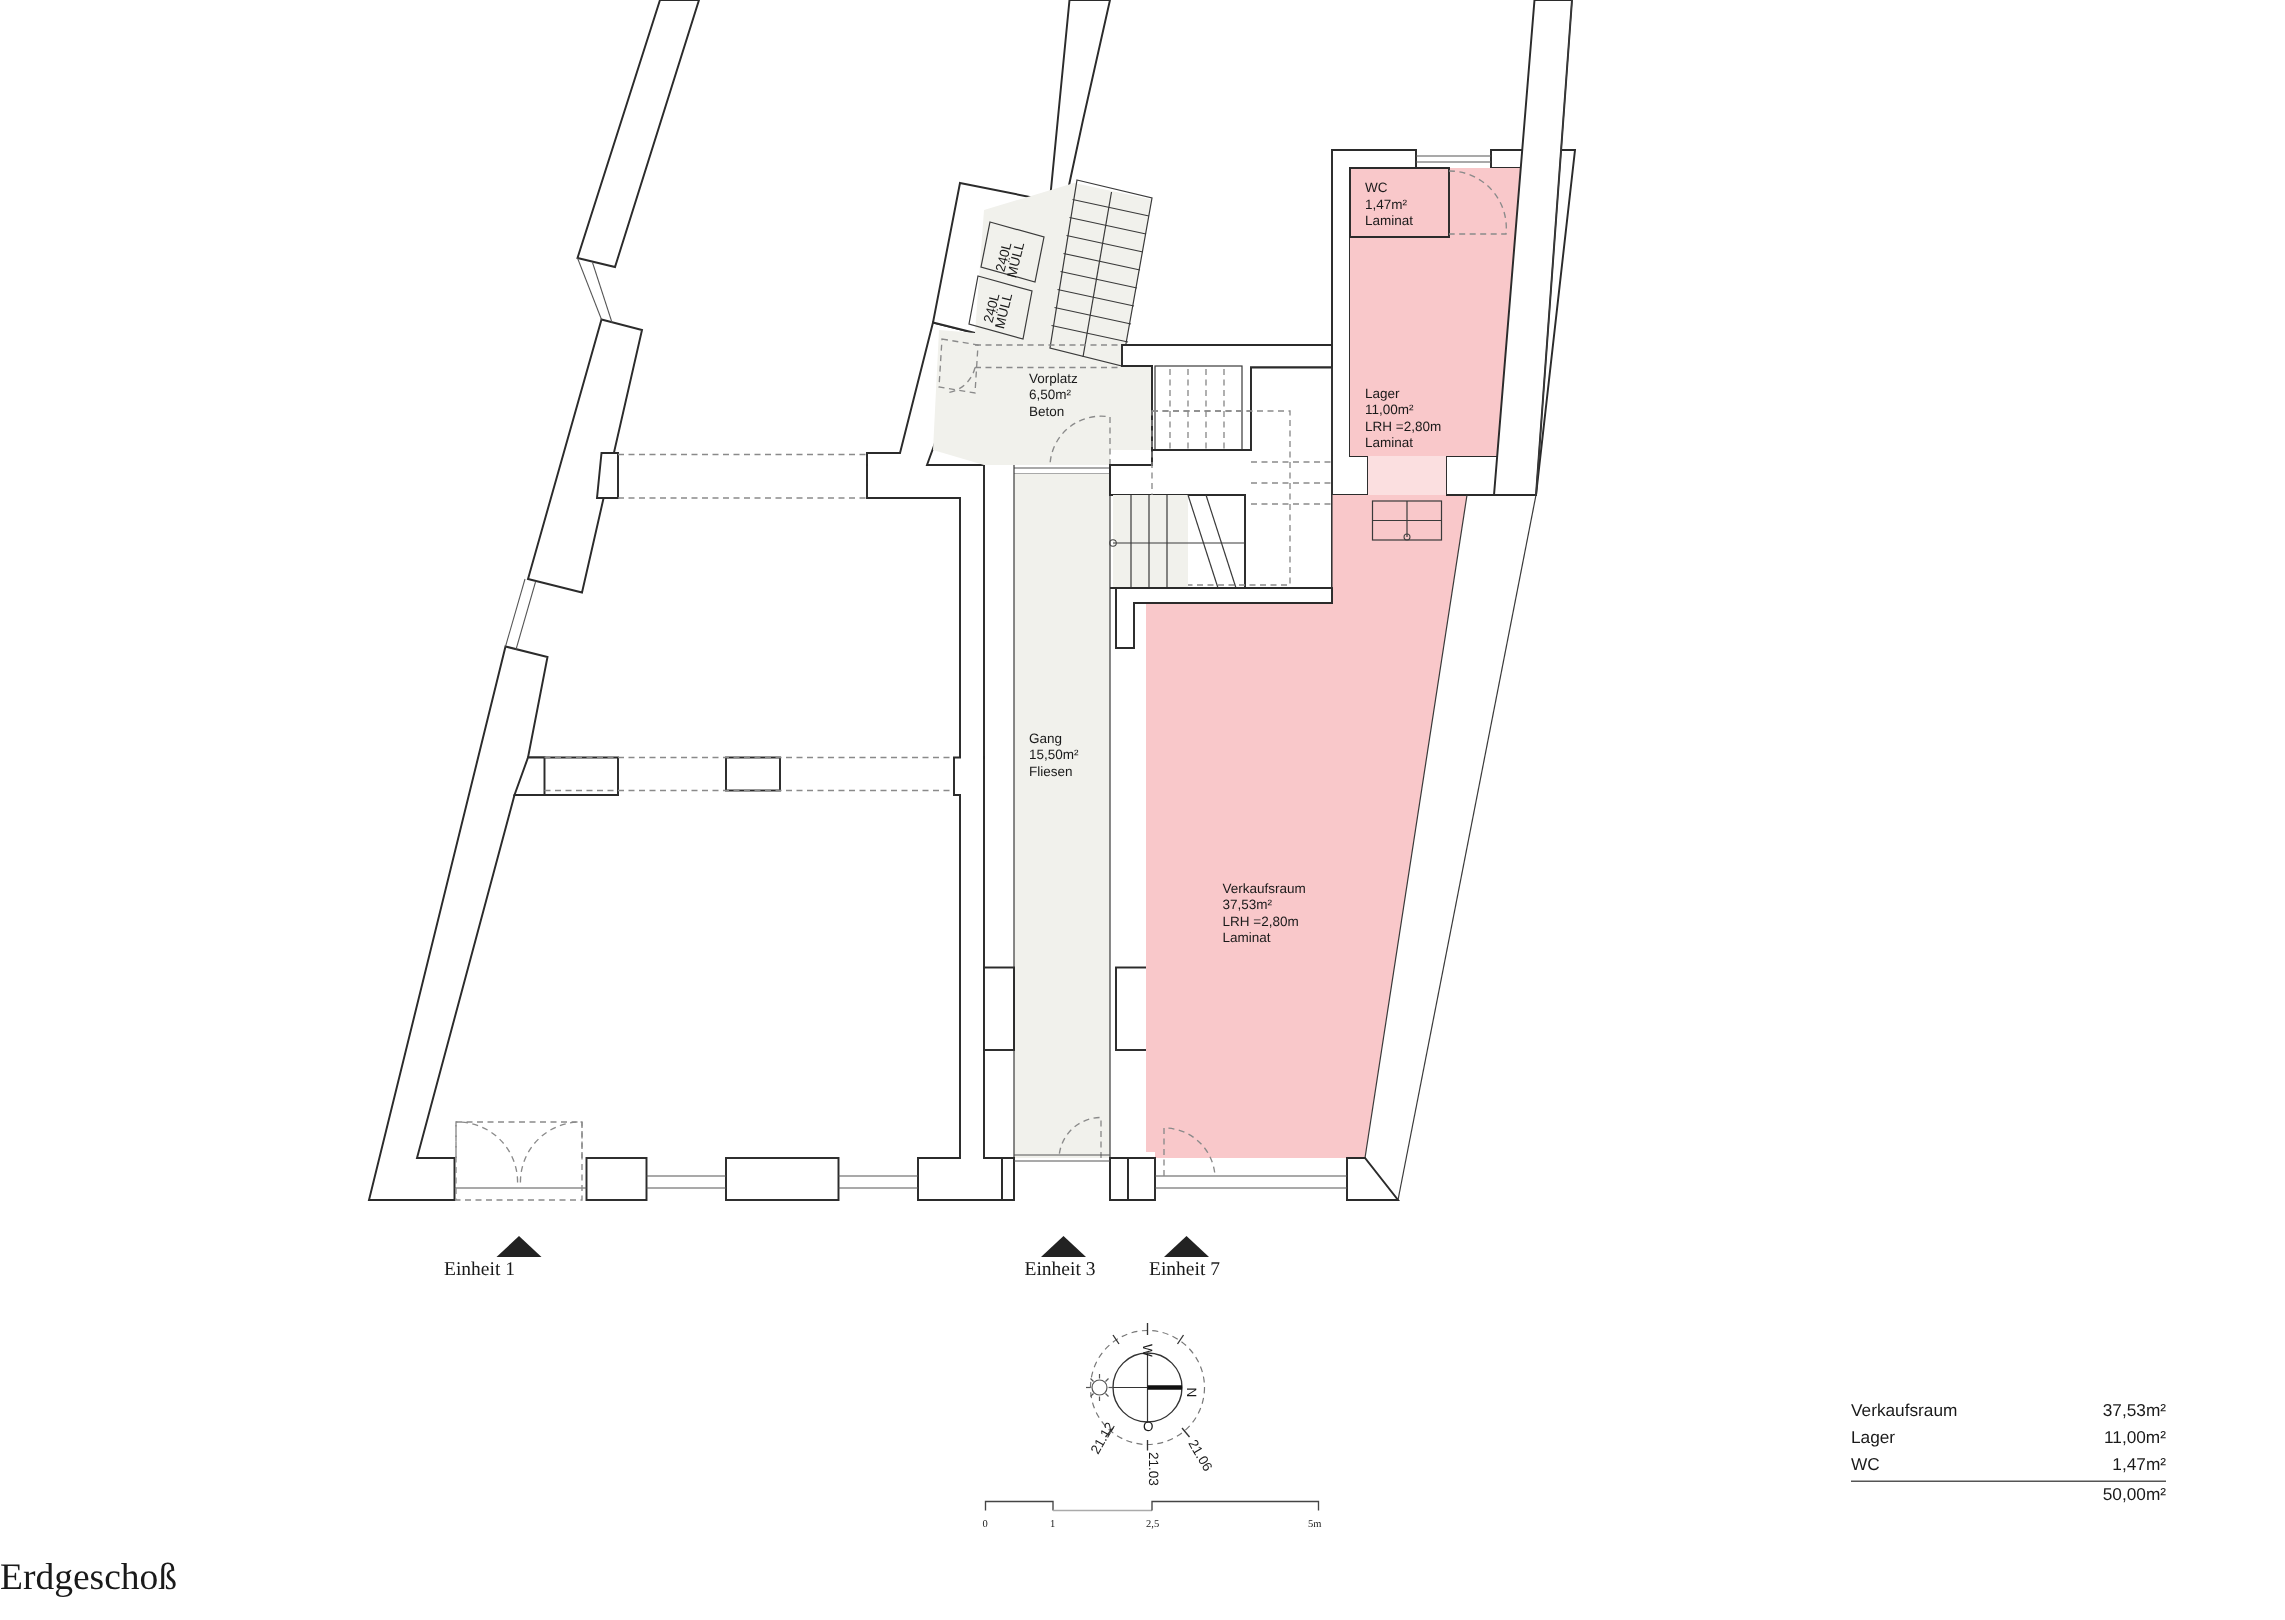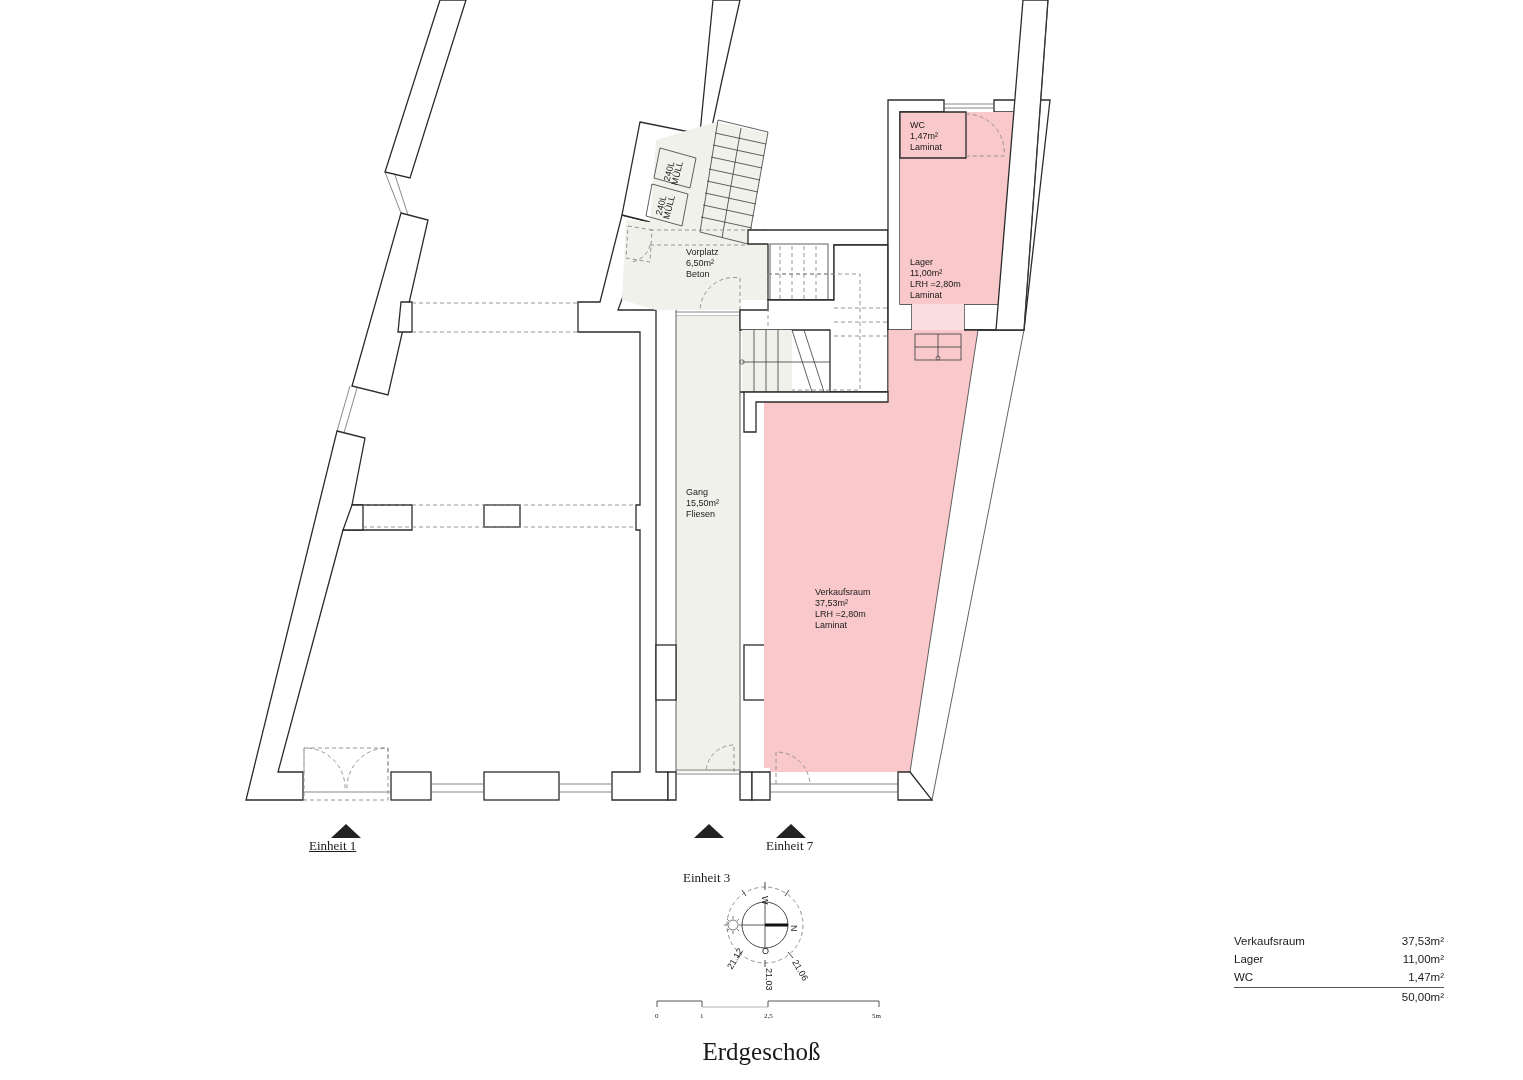--- a/index.html
+++ b/index.html
@@ -11,21 +11,21 @@
     .pink { fill: #f9c8ca; stroke: none; }
     .pinklight { fill: #fbdfe0; stroke: none; }
     .grey { fill: #f1f1ec; stroke: none; }
     .win { fill: none; stroke: #555; stroke-width: 0.7; }
     .roomlabel { font-family: "Liberation Sans", sans-serif; font-size: 9px; fill: #1a1a1a; }
     .serif { font-family: "Liberation Serif", serif; fill: #1a1a1a; }
     .tbl { position: absolute; left: 1234px; top: 932px; width: 210px;
            font-family: "Liberation Sans", sans-serif; font-size: 11.5px; color: #1a1a1a; }
     .tbl .row { display: flex; justify-content: space-between; height: 18px; line-height: 18px; }
     .tbl .rule { border-top: 1px solid #555; margin-top: 1px; }
-    .title { position: absolute; left: 0; width: 1523px; top: 1038px; text-align: center;
+    .title { position: absolute; left: 0; width: 1523px; top: 1038px; text-align: left;
              font-family: "Liberation Serif", serif; font-size: 25px; color: #1a1a1a; }
     .entry { position: absolute; font-family: "Liberation Serif", serif; font-size: 13px; color: #1a1a1a; }
   </style>
 </head>
 <body>
 
 <svg id="plan" width="1523" height="1080" viewBox="0 0 1523 1080" xmlns="http://www.w3.org/2000/svg">
 
   <g>
     <polygon class="wall" points="440,0 466,0 410,178 385,172"></polygon>
@@ -223,22 +223,22 @@
     <polyline points="657,1007 657,1001 702,1001 702,1007" fill="none" stroke="#444" stroke-width="0.9"></polyline>
     <line x1="702" y1="1007" x2="768" y2="1007" stroke="#aaa" stroke-width="0.9"></line>
     <polyline points="768,1007 768,1001 879,1001 879,1007" fill="none" stroke="#444" stroke-width="0.9"></polyline>
     <text class="serif" x="655" y="1018" font-size="7">0</text>
     <text class="serif" x="700" y="1018" font-size="7">1</text>
     <text class="serif" x="764" y="1018" font-size="7">2,5</text>
     <text class="serif" x="872" y="1018" font-size="7">5m</text>
   </g>
 </svg>
 
-<div class="entry" style="left:309px; top:838px;text-decoration:underline;">Einheit 1</div>
-<div class="entry" style="left:683px; top:838px;margin-top:32px;">Einheit 3</div>
+<div class="entry" style="left:296px; top:838px;">Einheit 1</div>
+<div class="entry" style="left:683px; top:838px;">Einheit 3</div>
 <div class="entry" style="left:766px; top:838px;">Einheit 7</div>
 
 <div class="tbl">
   <div class="row">
     <span>Verkaufsraum</span>
     <span>37,53m²</span>
   </div>
   <div class="row">
     <span>Lager</span>
     <span>11,00m²</span>

